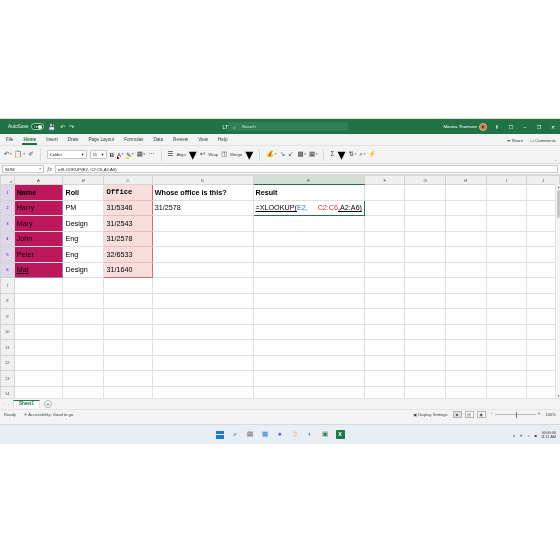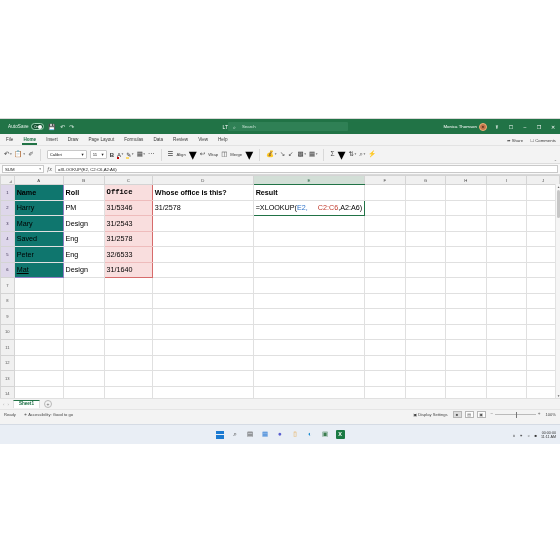--- a/index.html
+++ b/index.html
@@ -232,41 +232,41 @@
     color: #000000;
     padding: 0 2px;
     vertical-align: middle;
     white-space: nowrap;
     overflow: visible;
   }
   td.cell.hdrtext { font-weight: bold; }
   td.cell.purple-range {
     border-left: .8px solid #8e7cc3;
     border-right: .8px solid #8e7cc3;
-    background: #0f766e;
+    background: #be185d;
   }
   td.cell.purple-top { border-top: .8px solid #8e7cc3; }
   td.cell.purple-bot { border-bottom: .8px solid #8e7cc3; text-decoration: underline; }
   td.cell.pink-range {
     background: #f9dede;
     border-left: .8px solid #d66b6b;
     border-right: .8px solid #d66b6b;
     border-bottom: .5px solid #eebcbc;
   }
   td.cell.pink-top { border-top: .8px solid #d66b6b; font-family: Liberation Mono, monospace; }
   td.cell.pink-bot { border-bottom: .8px solid #d66b6b; }
   td.cell.active-cell {
     border: 1.2px solid #217346;
     background: #ffffff;
     overflow: visible;
   }
   .formula-text { position: relative; z-index: 5; }
   .f-blue { color: #2f73c8; }
   .f-red  { color: #c0392b; margin-left: 8px; }
-  .f-blk  { color: #000000; }
+  .f-blk  { color: #000000; text-decoration: underline; }
   
   .sheet-bar {
     height: 11px;
     background: #f3f3f3;
     display: flex; align-items: center;
     padding-left: 3px; gap: 4px;
     border-top: 1px solid #e0e0e0;
   }
   .nav-arrows { display:flex; gap: 3px; font-size: 4.3px; color: #aaa; }
   .sheet-tab {
@@ -552,21 +552,21 @@
           <td class="cell"></td>
           <td class="cell"></td>
           <td class="cell"></td>
           <td class="cell"></td>
           <td class="cell"></td>
           <td class="cell"></td>
         </tr>
 
         <tr>
           <td class="rowhdr sel">4</td>
-          <td class="cell purple-range">Saved</td>
+          <td class="cell purple-range">John</td>
           <td class="cell">Eng</td>
           <td class="cell pink-range">31/2578</td>
           <td class="cell"></td>
           <td class="cell"></td>
           <td class="cell"></td>
           <td class="cell"></td>
           <td class="cell"></td>
           <td class="cell"></td>
           <td class="cell"></td>
         </tr>

